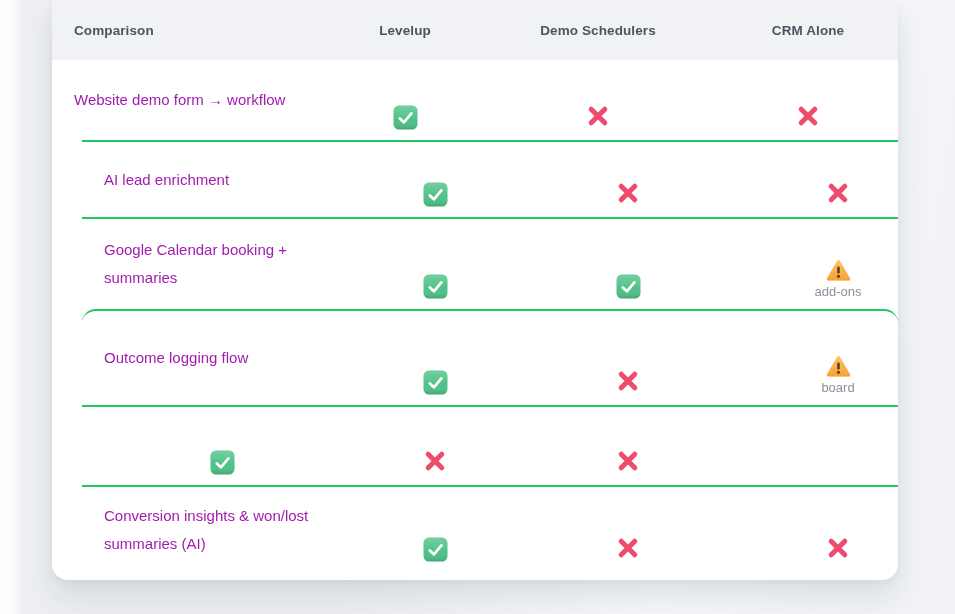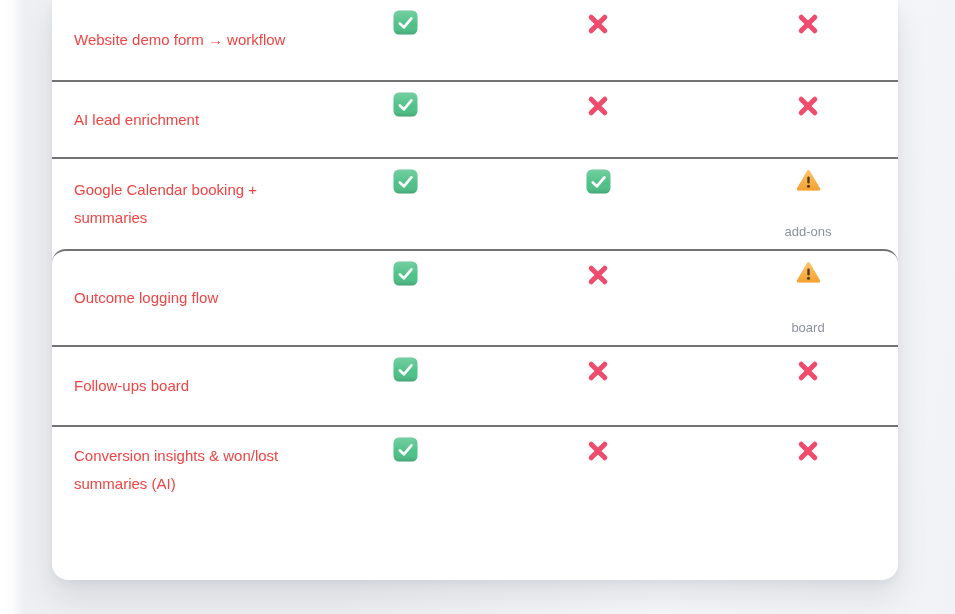--- a/index.html
+++ b/index.html
@@ -48,38 +48,38 @@
   }
   .th-feature {
     text-align: left;
     padding-left: 22px;
   }
   .row {
     display: grid;
     grid-template-columns: 280px 146px 240px 180px;
     background: #ffffff;
   }
-  .row + .row { border-top: 2px solid #737373; }
+  .row + .row { border-top: 2px solid #22c55e; margin-left: 30px; }
   .tbody .row:nth-child(1) { min-height: 80px; }
   .tbody .row:nth-child(2) { min-height: 77px; }
   .tbody .row:nth-child(3) { min-height: 92px; }
   .tbody .row:nth-child(4) { min-height: 96px; border-radius: 14px; }
   .tbody .row:nth-child(5) { min-height: 80px; }
   .tbody .row:nth-child(6) { min-height: 87px; }
   .cell {
     display: flex;
     align-items: center;
-    justify-content: space-between;
+    justify-content: flex-end;
   }
   .feature-cell {
     justify-content: flex-start;
     padding: 14px 36px 14px 22px;
     font-size: 15px;
     line-height: 28px;
-    color: #ef4444;
+    color: #a21caf;
   }
   .mark-cell {
     flex-direction: column;
     gap: 2px;
     padding: 10px 0;
   }
   .icon { display: inline-flex; line-height: 0; }
   .mark-label {
     font-size: 13px;
     color: #8b919d;
@@ -99,20 +99,26 @@
       <stop offset="0" stop-color="#ffd483" stop-opacity="0.95"></stop>
       <stop offset="1" stop-color="#f49e2e" stop-opacity="0.9"></stop>
     </linearGradient>
   </defs>
 </svg>
 
 <div class="page">
   <div class="left-strip"></div>
 
   <section class="card">
+    <div class="thead">
+      <div class="th th-feature">Comparison</div>
+      <div class="th">Levelup</div>
+      <div class="th">Demo Schedulers</div>
+      <div class="th">CRM Alone</div>
+    </div>
     <div class="tbody">
         <div class="row">
           <div class="cell feature-cell">Website demo form → workflow</div>
           <div class="cell mark-cell">
             <span class="icon">
               <svg width="25" height="25" viewBox="0 0 25 25">
       <rect x="0.5" y="0.5" width="24" height="24" rx="5.5" fill="#4ec187"></rect>
       <rect x="0.5" y="0.5" width="24" height="24" rx="5.5" fill="url(#shadeGreen)"></rect>
       <path d="M6.8 13.4 L10.9 17.3 L18.4 8.4" stroke="#ffffff" stroke-width="2.7" fill="none" stroke-linecap="round" stroke-linejoin="round"></path>
     </svg>
@@ -215,21 +221,20 @@
       <path d="M12 2.6 L21.7 19.2 H2.3 Z" fill="#f9ab3f" stroke="#f9ab3f" stroke-width="3" stroke-linejoin="round"></path>
       <path d="M12 2.6 L21.7 19.2 H2.3 Z" fill="url(#shadeOrange)" stroke="url(#shadeOrange)" stroke-width="3" stroke-linejoin="round" opacity="0.6"></path>
       <rect x="10.85" y="7.1" width="2.3" height="6.7" rx="1.15" fill="#4e3a1e"></rect>
       <circle cx="12" cy="16.5" r="1.45" fill="#4e3a1e"></circle>
     </svg>
             </span>
             <span class="mark-label">board</span>
           </div>
         </div>
         <div class="row">
-          <div class="cell feature-cell">Follow-ups board</div>
           <div class="cell mark-cell">
             <span class="icon">
               <svg width="25" height="25" viewBox="0 0 25 25">
       <rect x="0.5" y="0.5" width="24" height="24" rx="5.5" fill="#4ec187"></rect>
       <rect x="0.5" y="0.5" width="24" height="24" rx="5.5" fill="url(#shadeGreen)"></rect>
       <path d="M6.8 13.4 L10.9 17.3 L18.4 8.4" stroke="#ffffff" stroke-width="2.7" fill="none" stroke-linecap="round" stroke-linejoin="round"></path>
     </svg>
             </span>
           </div>
           <div class="cell mark-cell">

